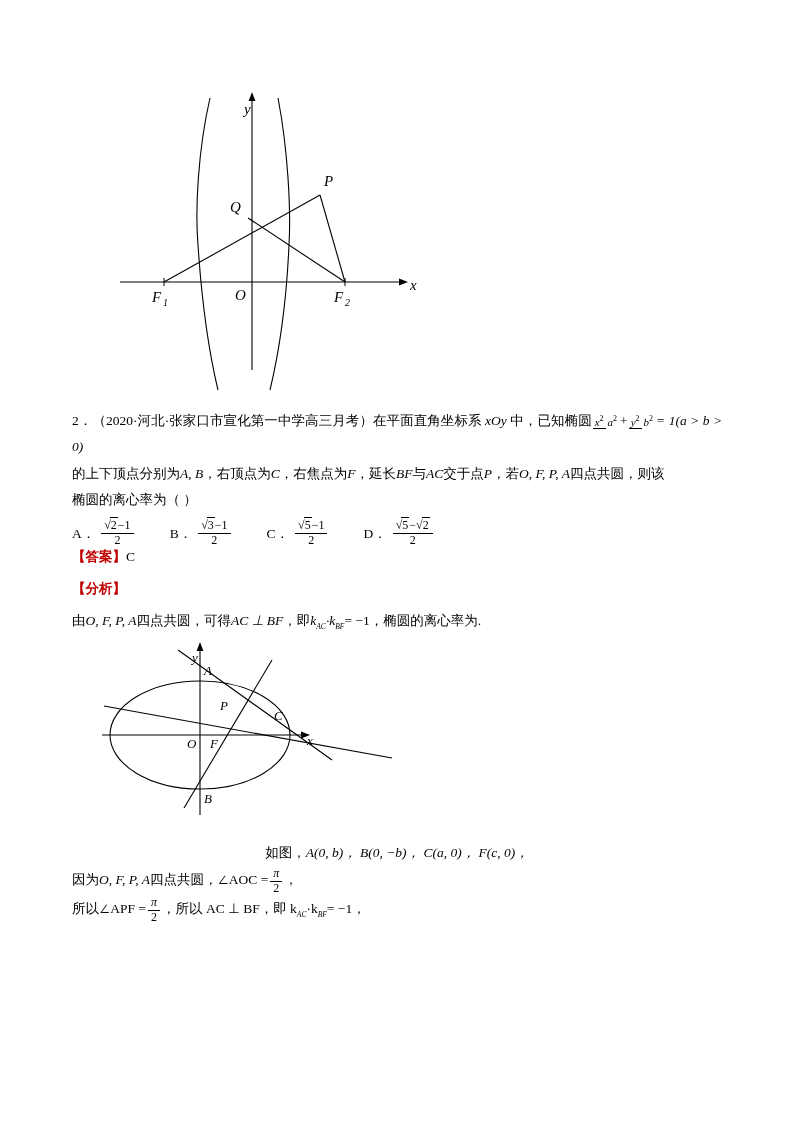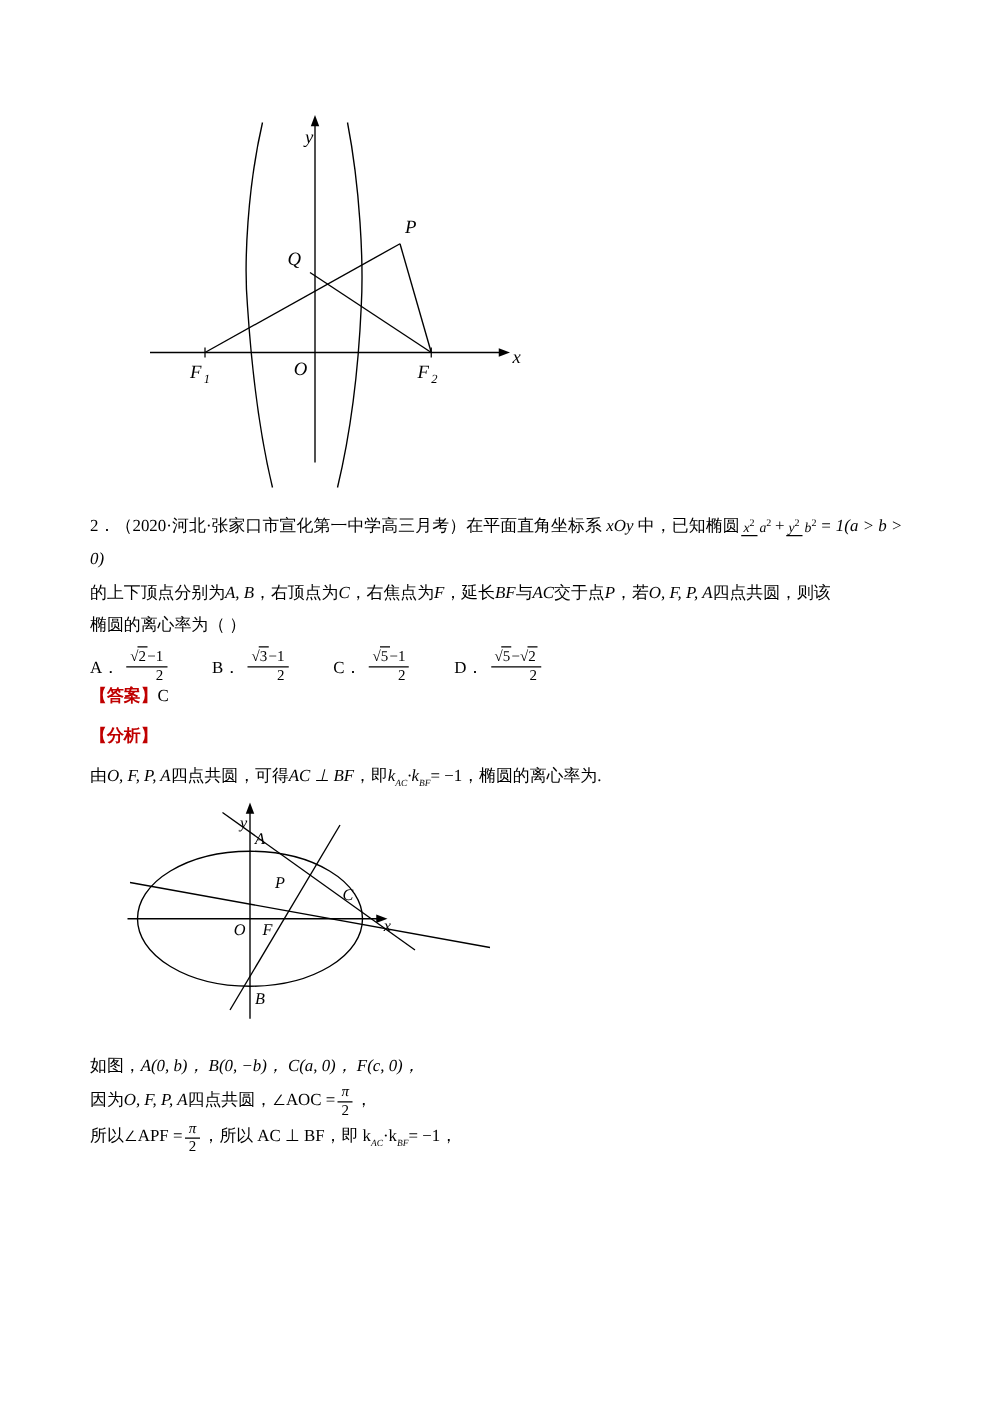--- a/index.html
+++ b/index.html
@@ -68,21 +68,21 @@
     align-items: center;
     margin-right: 34px;
   }
   .opt-label { margin-right: 4px; }
 
   
   .frac {
     display: inline-flex;
     flex-direction: column;
     vertical-align: middle;
-    text-align: right;
+    text-align: center;
     font-size: 12px;
     line-height: 1.15;
     margin: 0 2px;
   }
   .frac .num {
     border-bottom: 1px solid #000;
     padding: 0 3px;
   }
   .frac .den {
     padding: 0 3px;
@@ -245,21 +245,21 @@
       <text x="215" y="105" font-family="Liberation Serif, serif" font-size="13" font-style="italic">x</text>
       <text x="95" y="108" font-family="Liberation Serif, serif" font-size="13" font-style="italic">O</text>
       <text x="112" y="35" font-family="Liberation Serif, serif" font-size="13" font-style="italic">A</text>
       <text x="112" y="163" font-family="Liberation Serif, serif" font-size="13" font-style="italic">B</text>
       <text x="182" y="80" font-family="Liberation Serif, serif" font-size="13" font-style="italic">C</text>
       <text x="128" y="70" font-family="Liberation Serif, serif" font-size="13" font-style="italic">P</text>
       <text x="118" y="108" font-family="Liberation Serif, serif" font-size="13" font-style="italic">F</text>
     </svg>
   </div>
 
-  <div class="math-line" style="margin-top:14px;">
+  <div class="math-line" style="margin-top:14px;text-align:center;">
     <span>如图，</span><span class="it">A(0, b)，  B(0, −b)，  C(a, 0)，  F(c, 0)，</span>
   </div>
 
   <div class="math-line">
     <span>因为</span><span class="it">O, F, P, A</span><span>四点共圆，∠AOC =</span><span class="frac">
         <span class="num it">π</span>
         <span class="den">2</span>
       </span><span>，</span>
   </div>
 

